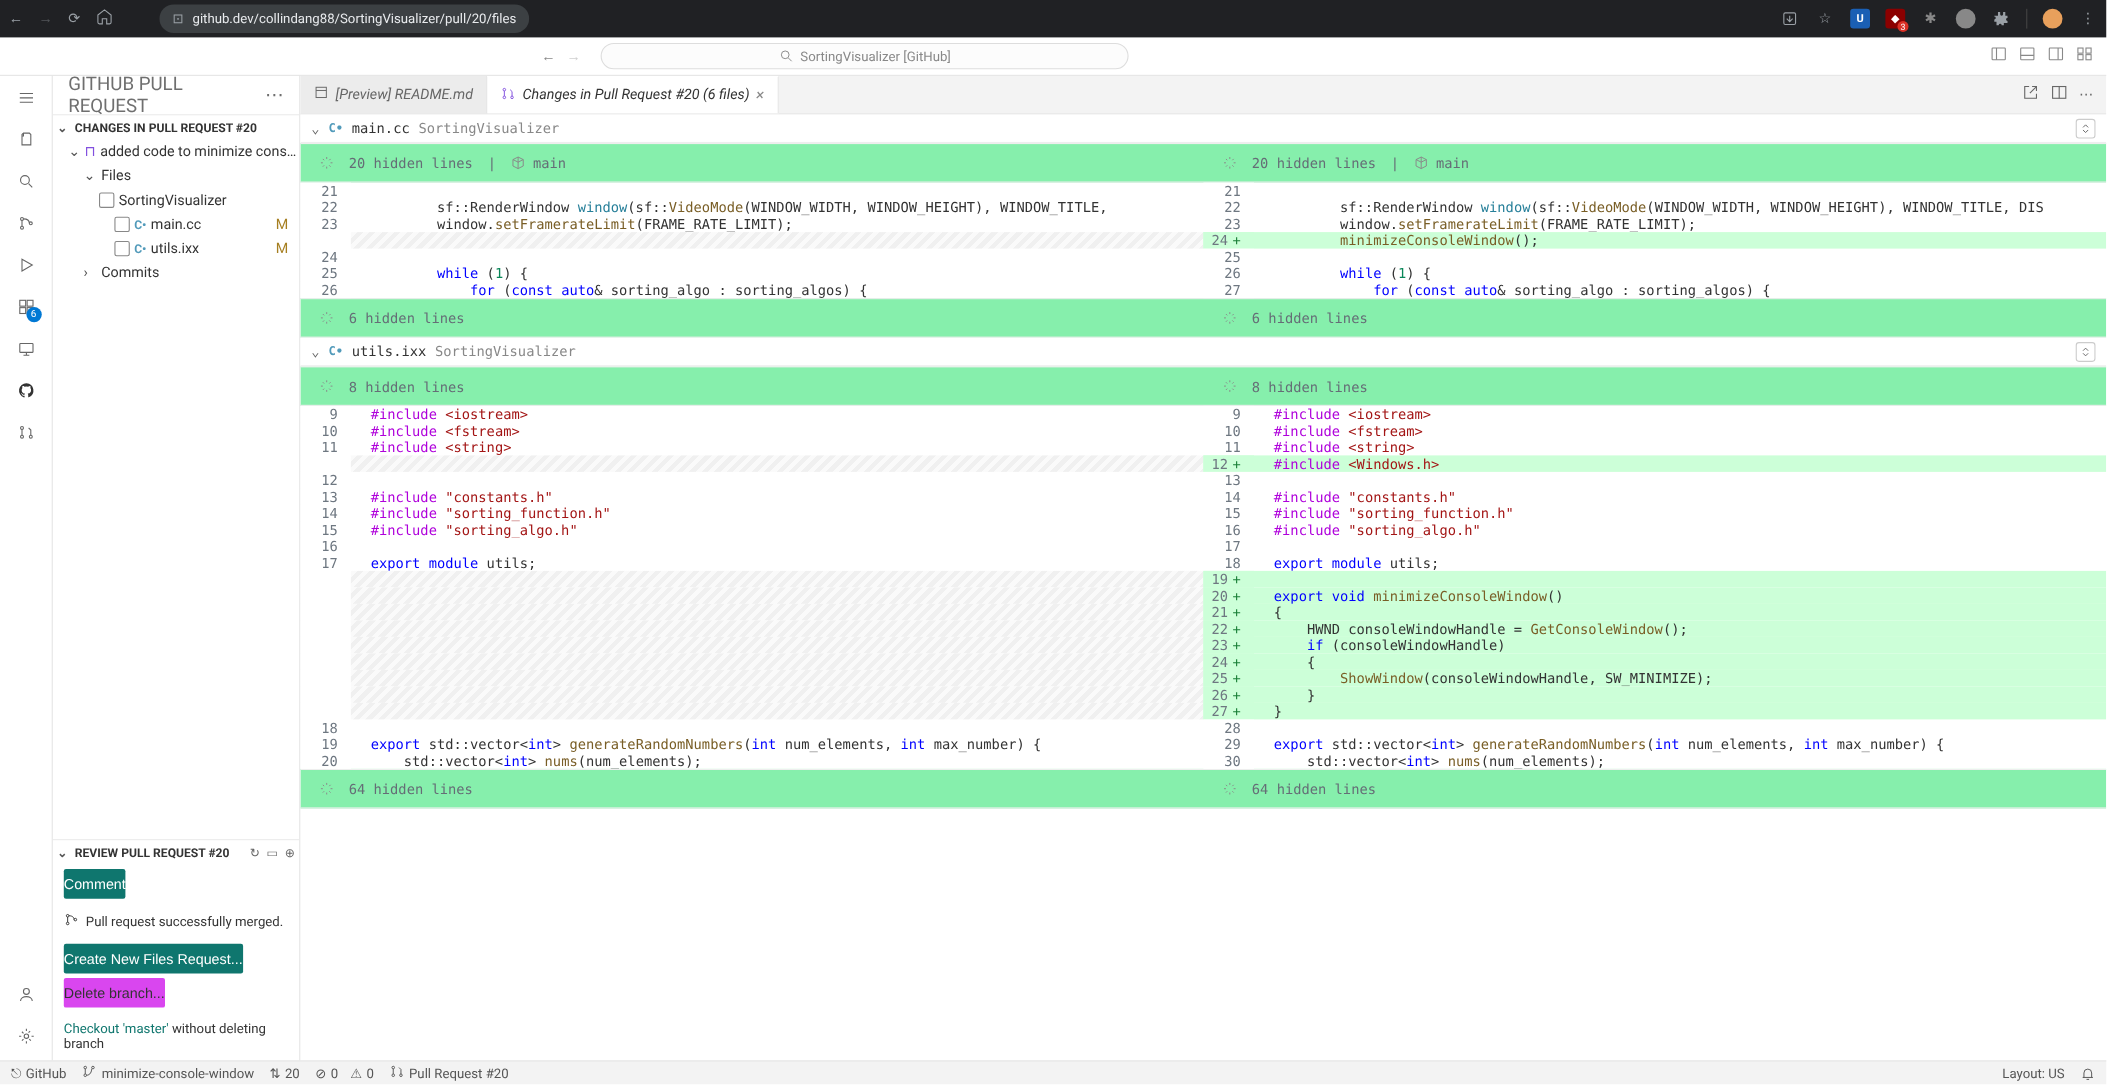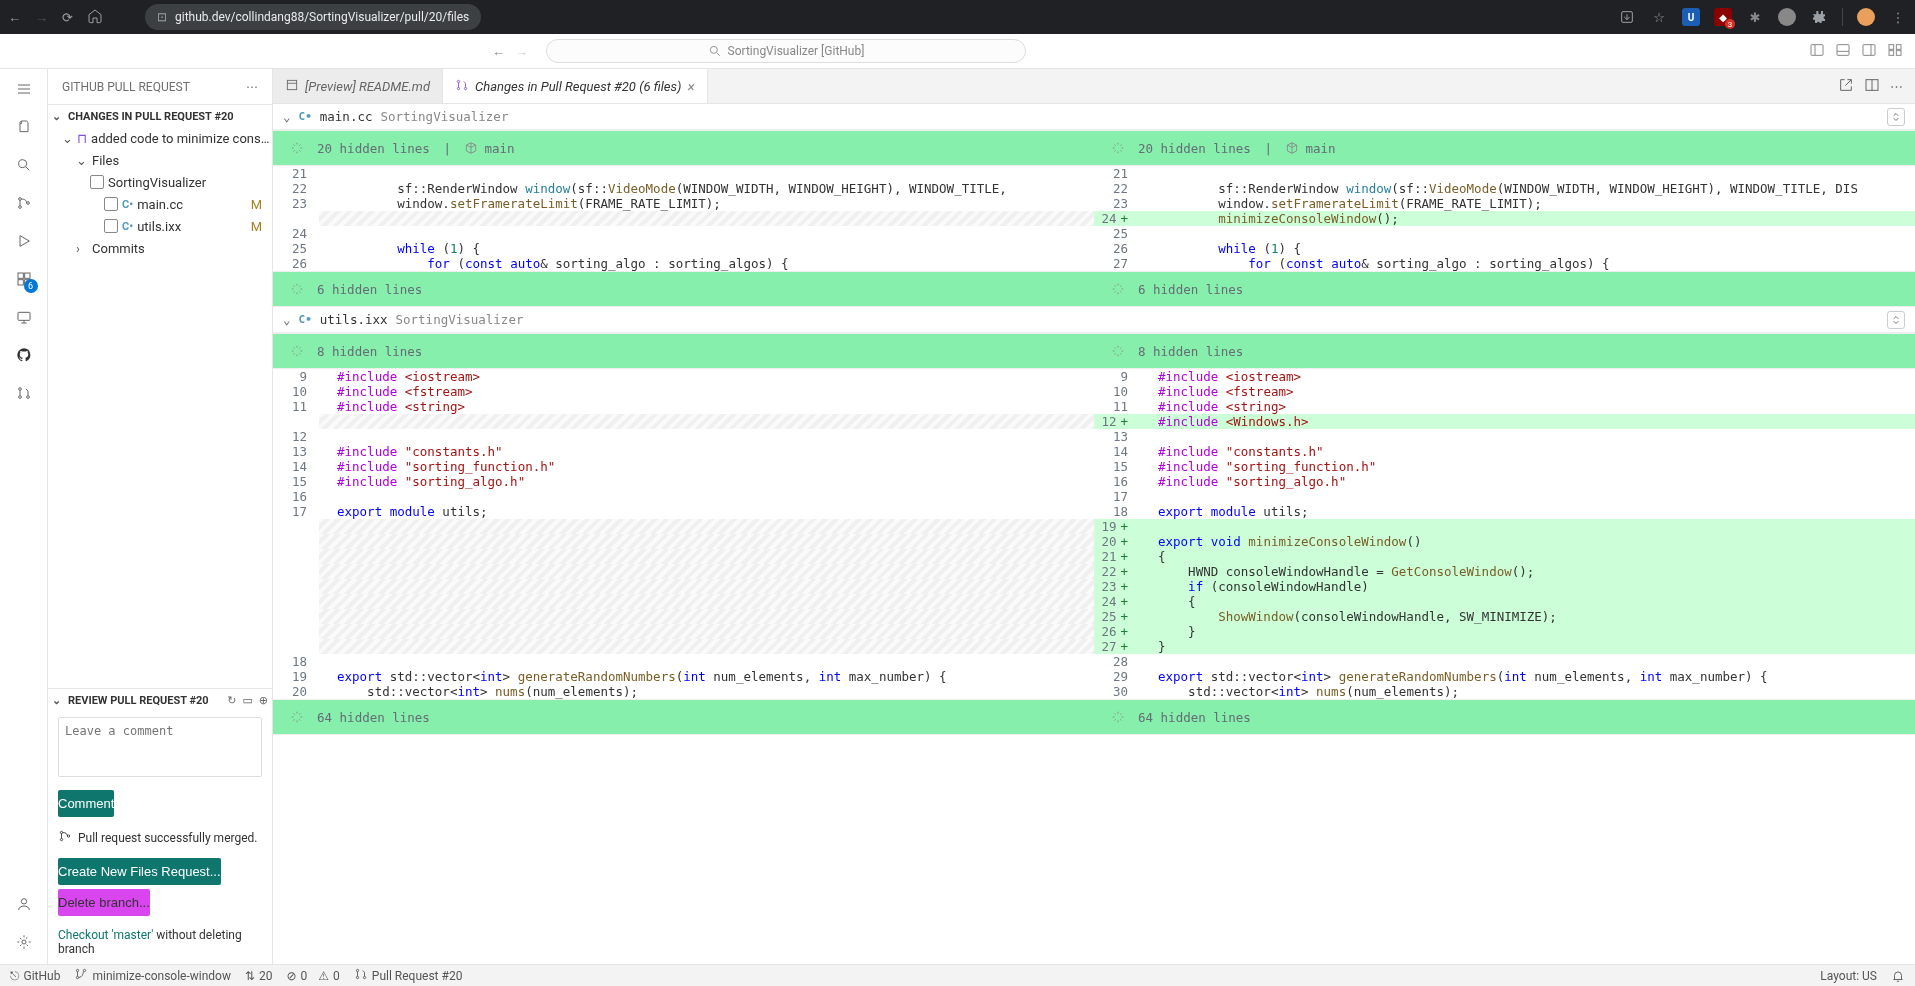--- a/index.html
+++ b/index.html
@@ -23,21 +23,21 @@
 
 .main { display:flex; height: calc(100vh - 34px - 35px - 22px); }
 .activity-bar { width: 48px; border-right: 1px solid #e5e5e5; display:flex; flex-direction:column; align-items:center; padding-top:8px; gap:14px; color:#666; }
 .activity-bar .ab-icon { width:24px; height:24px; display:flex; align-items:center; justify-content:center; cursor:pointer; position:relative;}
 .activity-bar .ab-icon.active { color:#333; }
 .activity-bar .badge { position:absolute; bottom:-2px; right:-2px; background:#0078d4; color:#fff; font-size:9px; border-radius:7px; min-width:14px; height:14px; display:flex; align-items:center; justify-content:center; padding:0 3px;}
 .activity-bar .bottom { margin-top:auto; margin-bottom:10px; display:flex; flex-direction:column; gap:14px;}
 
 
 .sidebar { width: 225px; border-right: 1px solid #e5e5e5; display:flex; flex-direction:column; overflow:hidden;}
-.side-header { height:35px; display:flex; align-items:center; padding:0 14px; font-size:12px; color:#6f6f6f; text-transform:uppercase; justify-content:space-between;}
+.side-header { height:35px; display:flex; align-items:center; padding:0 14px; font-size:17px; color:#6f6f6f; text-transform:uppercase; justify-content:space-between;}
 .side-section { border-top: 1px solid #e5e5e5; }
 .side-section-header { height:22px; display:flex; align-items:center; padding:0 4px; font-size:11px; font-weight:700; background:#fff; cursor:pointer; gap:4px;}
 .side-section-header .sec-actions { margin-left:auto; display:flex; gap:6px; color:#666; font-weight:normal;}
 .tree { font-size:13px; color:#333; }
 .tree-item { height:22px; display:flex; align-items:center; padding-left:14px; gap:4px; cursor:pointer; }
 .tree-item.l1 { padding-left:14px; }
 .tree-item.l2 { padding-left:28px; }
 .tree-item.l3 { padding-left:42px; }
 .tree-item.l4 { padding-left:56px; }
 .tree-item .m-badge { margin-left:auto; margin-right:10px; color:#a67f21; }
@@ -297,21 +297,20 @@
     <div class="side-section review-panel" style="margin-top:auto">
       <div class="side-section-header">
         <span class="twisty">⌄</span>
           <span>REVIEW PULL REQUEST #20</span>
         <div class="sec-actions">
           <span>↻</span>
           <span>▭</span>
           <span>⊕</span>
         </div>
       </div>
-      <textarea class="comment-box" placeholder="Leave a comment" style=""></textarea>
       <button class="btn btn-green">Comment</button>
       <div class="merge-status">
         <span><svg class="i14" viewBox="0 0 24 24">
               <circle cx="6" cy="6" r="2"></circle>
               <circle cx="6" cy="18" r="2"></circle>
               <circle cx="18" cy="12" r="2"></circle>
               <path d="M6 8v8M8 6c6 0 8 3 8 6"></path>
             </svg></span>
         <span>Pull request successfully merged.</span>
       </div>

